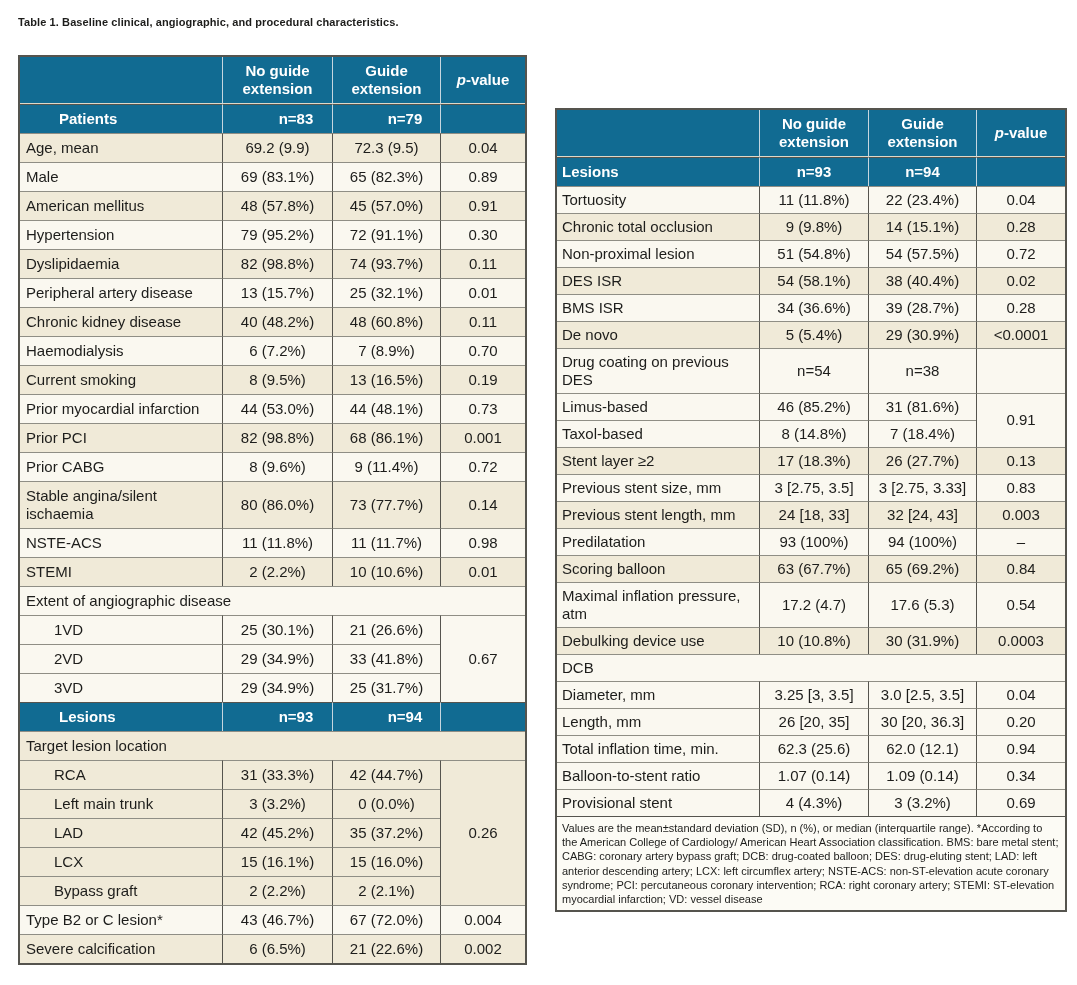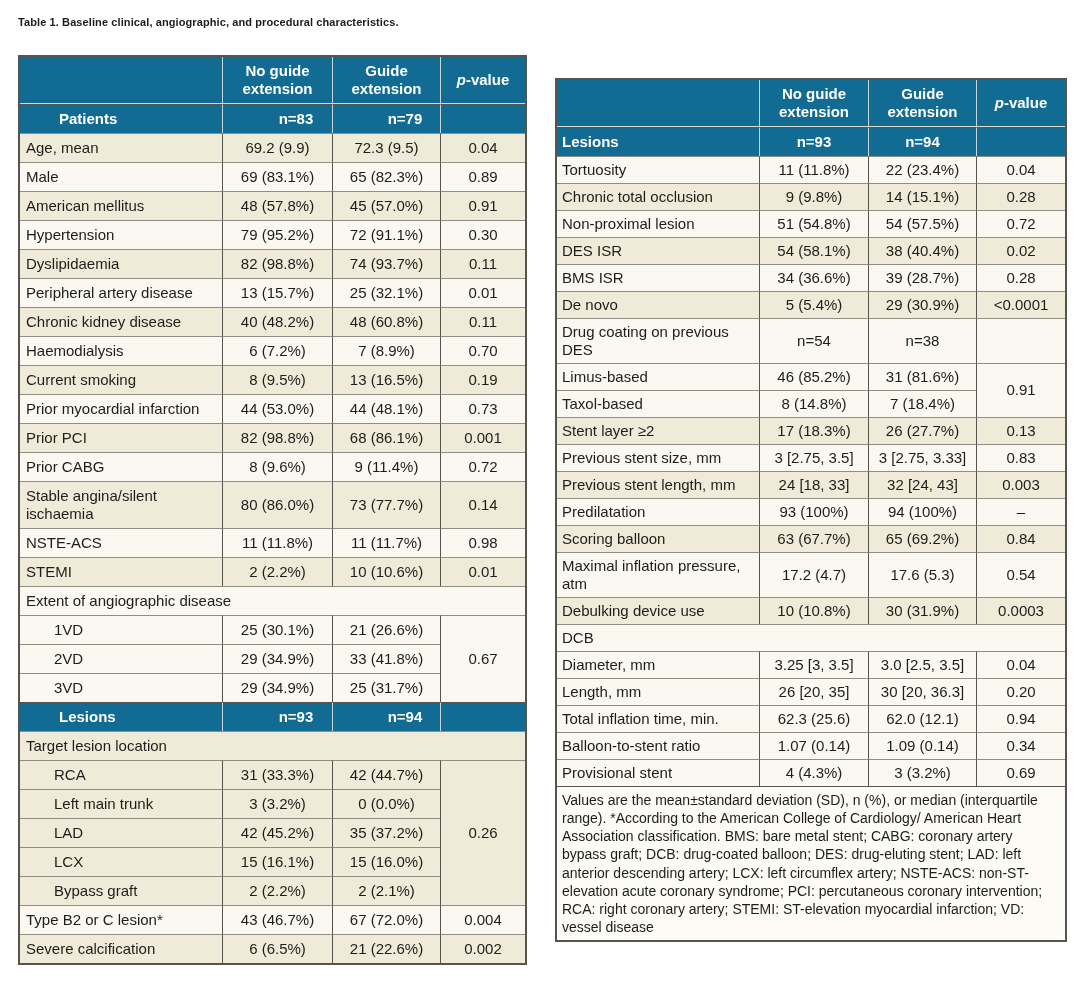--- a/index.html
+++ b/index.html
@@ -53,21 +53,21 @@
   }
   tr.section-row td:first-child{text-align:left;border-left:none;}
   td.label{text-align:left;}
   td.label.indent{padding-left:34px;}
   td.label.italic{}
   td.val,td.pval{text-align:center;padding-left:2px;padding-right:2px;}
   tr.bg-beige td{background:var(--beige);}
   tr.bg-white td{background:var(--whiterow);}
   td.span-label{text-align:left;}
   td.footnote{
-    background:#fcfbf5;text-align:left;font-size:14px;line-height:1.3;
+    background:#fcfbf5;text-align:left;font-size:11px;line-height:1.3;
     padding:6px 8px 7px 8px;border-top:1px solid var(--border-dark);
   }
 </style>
 </head>
 <body>
 
 <div class="title">Table 1. Baseline clinical, angiographic, and procedural characteristics.</div>
 
 <div class="tables">
   <table class="ctable" id="left-table">

